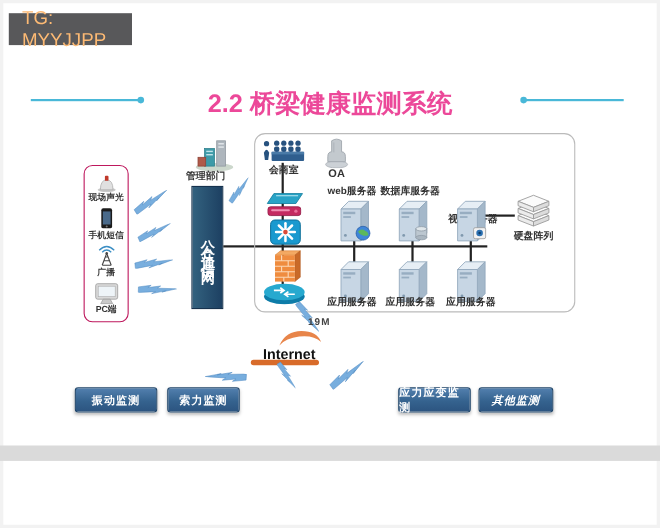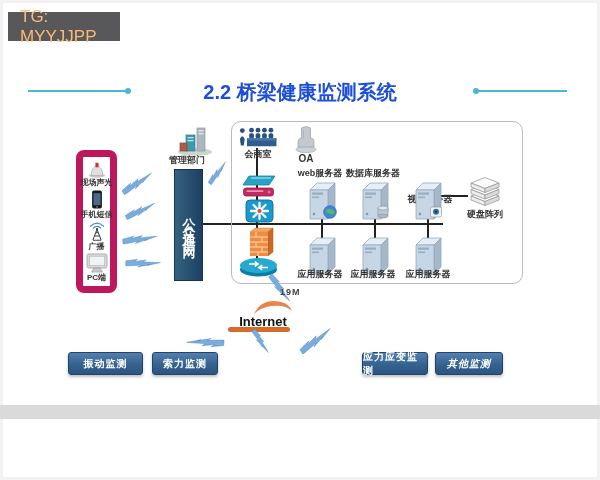--- a/index.html
+++ b/index.html
@@ -4,25 +4,25 @@
 <style>
   html,body{margin:0;padding:0;background:#fff;}
   #stage{position:relative;width:600px;height:480px;background:#fff;overflow:hidden;
          font-family:"Liberation Sans","DejaVu Sans",sans-serif;box-shadow:inset 0 0 0 3px #f2f2f2;}
   .abs{position:absolute;}
   .lbl{color:#333;font-weight:bold;text-align:center;line-height:1.1;}
   
   #tg-badge{left:8px;top:12px;width:112px;height:29px;background:#58585a;color:#fdba74;
             font-size:17px;display:flex;align-items:center;padding-left:12px;box-sizing:border-box;}
   
-  #title{left:140px;top:79px;width:320px;text-align:center;font-size:20px;font-weight:bold;color:#1d4ed8;}
+  #title{left:140px;top:79px;width:320px;text-align:center;font-size:23px;font-weight:bold;color:#ec4899;}
   .deco-line{height:2px;background:#49b8d8;top:90px;}
   .deco-dot{width:6px;height:6px;border-radius:50%;background:#49b8d8;top:88px;}
   
-  #clients-panel{left:76px;top:150px;width:41px;height:143px;border:7px solid #be185d;border-radius:8px;
+  #clients-panel{left:76px;top:150px;width:41px;height:143px;border:1px solid #be185d;border-radius:8px;
                  background:#fff;display:flex;flex-direction:column;align-items:center;justify-content:space-evenly;
                  box-sizing:border-box;padding:2px 0;}
   .client-item{display:flex;flex-direction:column;align-items:center;gap:1px;}
   .client-item .lbl{font-size:8px;font-weight:bold;white-space:nowrap;}
   
   #network-box{left:174px;top:169px;width:29px;height:112px;background:linear-gradient(90deg,#33627f,#1d4062);
                border:1px solid #16324e;display:flex;align-items:center;justify-content:center;box-sizing:border-box;}
   #network-box span{writing-mode:vertical-rl;color:#fff;font-size:13px;font-weight:bold;letter-spacing:7px;}
   
   #mgmt-label{left:158px;top:156px;width:58px;font-size:9px;}

